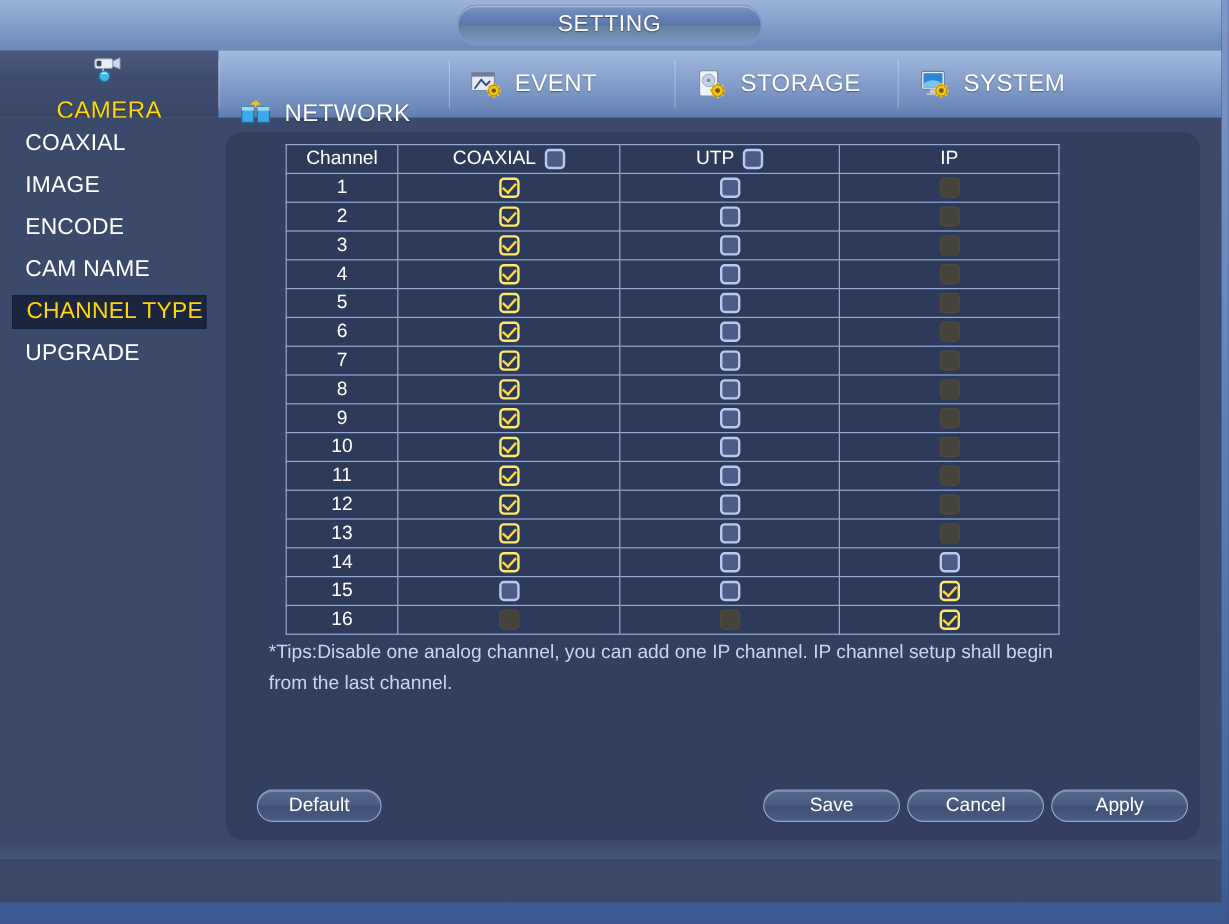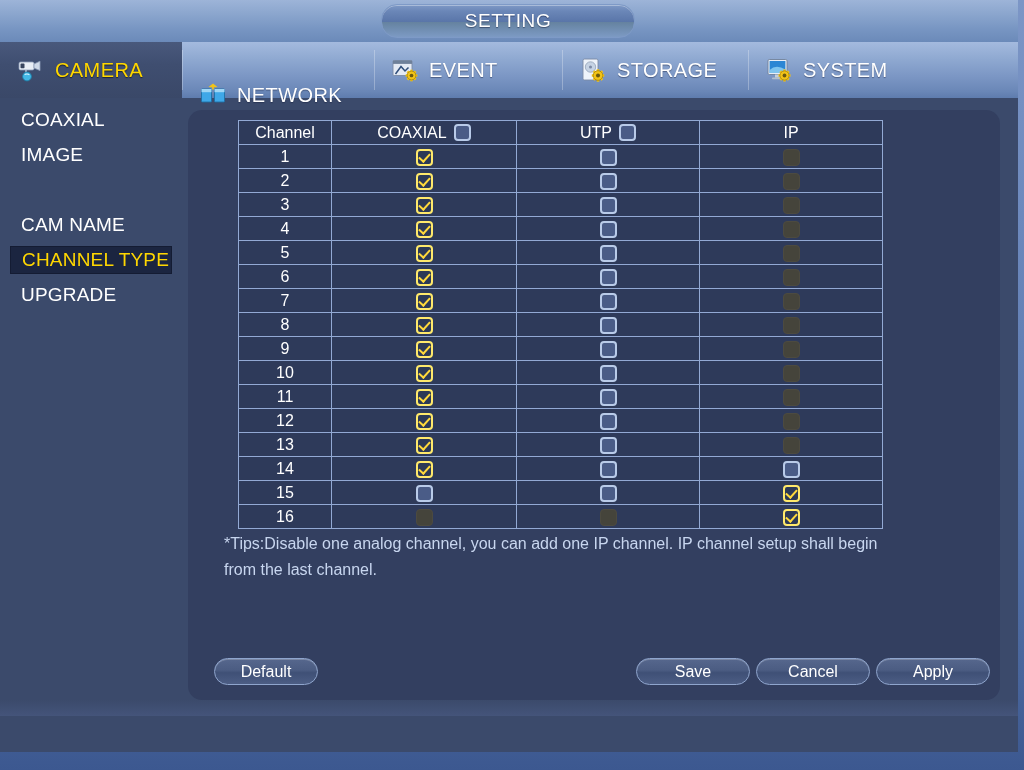--- a/index.html
+++ b/index.html
@@ -84,20 +84,21 @@
   }
   .tab .tab-label {
     font-size: 20px;
     color: #ffffff;
     letter-spacing: 0.4px;
     text-shadow: 0 1px 1px rgba(25,35,65,0.5);
     white-space: nowrap;
   }
   .tab.active {
     background: linear-gradient(180deg, #49597c 0%, #3f4e70 40%, #3a4868 100%);
+    flex-direction: column;
   }
   .tab.active .tab-label {
     color: #ffd700;
     text-shadow: 0 1px 1px rgba(0,0,0,0.55);
   }
   .tab-sep {
     position: absolute;
     top: 8px;
     width: 1px;
     height: 40px;
@@ -377,20 +378,23 @@
       </div>
       <div class="tab-sep" style="left: 748px;"></div>
     </div>
 
   <div id="sidebar">
       <div class="side-item" style="top: 8px;">
         <span class="side-label">COAXIAL</span>
       </div>
       <div class="side-item" style="top: 43px;">
         <span class="side-label">IMAGE</span>
+      </div>
+      <div class="side-item" style="top: 78px;">
+        <span class="side-label">ENCODE</span>
       </div>
       <div class="side-item" style="top: 113px;">
         <span class="side-label">CAM NAME</span>
       </div>
       <div class="side-item" style="top: 183px;">
         <span class="side-label">UPGRADE</span>
       </div>
       <div class="side-item active" style="top: 148px;">
         <span class="side-label">CHANNEL TYPE</span>
       </div>

